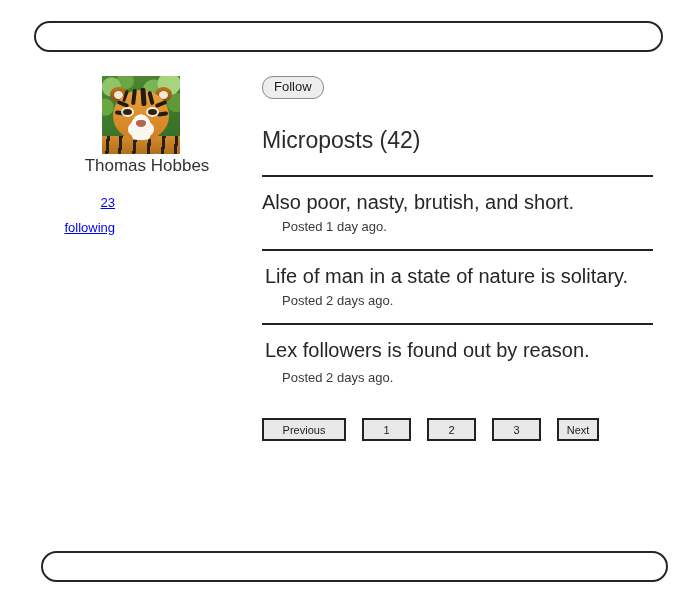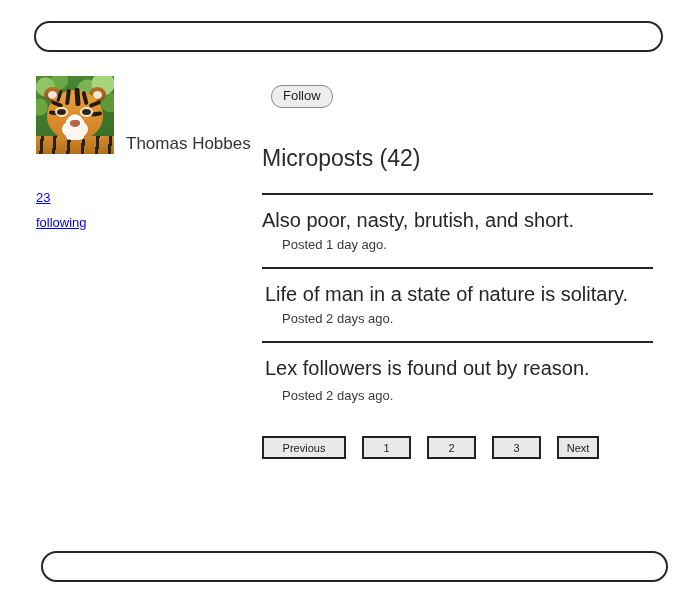--- a/index.html
+++ b/index.html
@@ -40,21 +40,22 @@
 
   
   #profile-sidebar {
     position: absolute;
     left: 36px;
     top: 76px;
     width: 210px;
   }
   #profile-header {
     display: flex;
-    align-items: flex-end;
+    align-items: center;
+    flex-direction: column;
   }
   #gravatar {
     width: 78px;
     height: 78px;
     flex: 0 0 78px;
     position: relative;
     overflow: hidden;
     background: #3c6d2a;
   }
   #gravatar .sky {
@@ -152,22 +153,23 @@
   #display-name {
     margin-left: 12px;
     font-size: 17px;
     line-height: 20px;
     color: #333333;
     padding-top: 2px;
     white-space: nowrap;
   }
 
   #stats {
-    margin-top: 31px;
+    margin-top: 14px;
     display: flex;
+    text-align: right;
   }
   .stat {
     display: block;
     text-decoration: none;
     font-size: 13px;
     line-height: 25px;
     color: #0000ee;
   }
   .stat .num, .stat .word {
     display: block;
@@ -177,21 +179,21 @@
   #stat-following { width: 79px; }
 
   
   #content {
     position: absolute;
     left: 262px;
     top: 76px;
     width: 400px;
   }
 
-  #follow-form { margin: 9px; }
+  #follow-form { margin: 0; }
   #follow-button {
     font-family: "Liberation Sans", sans-serif;
     font-size: 13px;
     line-height: 14px;
     color: #1b1b1b;
     background: #ededed;
     border: 1px solid #8b8b8b;
     border-radius: 11px;
     padding: 3px 11px 4px;
     cursor: pointer;

